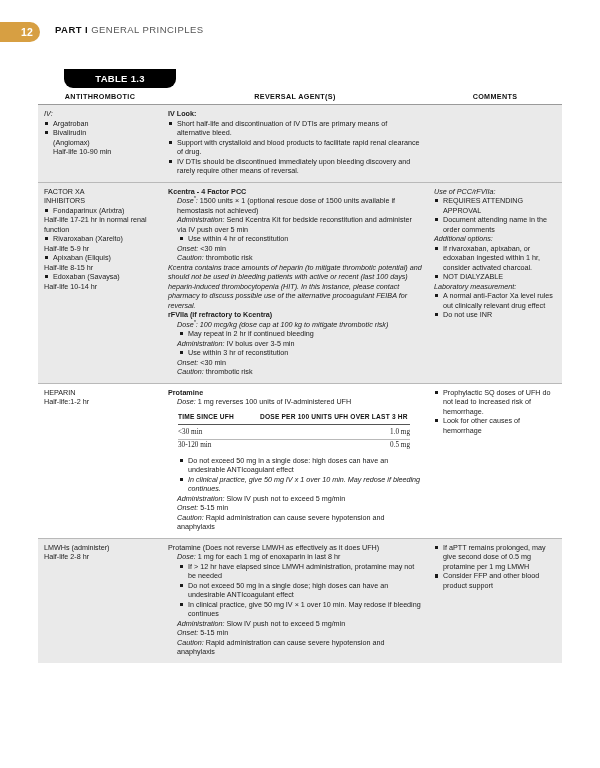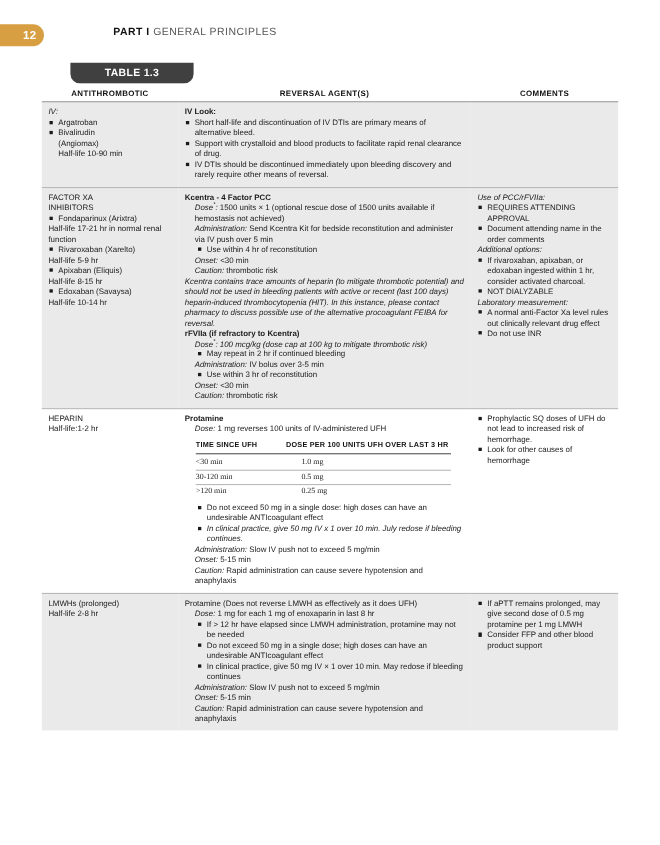--- a/index.html
+++ b/index.html
@@ -16,30 +16,31 @@
     position:absolute;left:-14px;top:0;width:54px;height:20px;
     background:#d79f42;border-radius:0 10px 10px 0;
     display:flex;align-items:center;justify-content:flex-end;
     padding-right:7px;box-sizing:border-box;
   }
   .pagenum{color:#ffffff;font-size:10.5px;font-weight:bold;letter-spacing:.2px;}
   .runtitle{
     position:absolute;left:55px;top:2px;font-size:9.5px;letter-spacing:.45px;
     color:#2b2b2b;white-space:nowrap;
   }
-  .runtitle .part{font-weight:bold;color:#111;margin-left:48px;}
+  .runtitle .part{font-weight:bold;color:#111;}
   .runtitle .sub{color:#555;}
 
   
   .tblwrap{position:absolute;left:38px;top:57px;width:524px;}
   .tabtag{
-    width:112px;height:19px;background:#404040;
+    width:112px;height:19px;background:#000000;
     border-radius:0 0 9px 9px;
     display:flex;align-items:center;justify-content:center;
     margin-left:26px;
+    margin-top:12px;
   }
   .tabtag span{color:#fff;font-size:9.5px;font-weight:bold;letter-spacing:.3px;}
   .tbltitle{
     background:#8598c0;height:18px;display:flex;align-items:center;
     padding-left:8px;box-sizing:border-box;margin-top:1px;
   }
   .tbltitle span{color:#ffffff;font-size:10px;font-weight:bold;letter-spacing:.1px;}
 
   table.main{width:100%;border-collapse:collapse;table-layout:fixed;}
   table.main th{
@@ -74,21 +75,21 @@
   table.sub{border-collapse:collapse;width:232px;margin:4px 0 4px 10px;table-layout:fixed;}
   table.sub th{
     font-size:6.6px;font-weight:bold;letter-spacing:.2px;text-align:left;
     padding:2px 0 2.5px 0;border-bottom:.7px solid #555;background:transparent;
   }
   table.sub td{
     font-size:7.2px;padding:1.2px 0 1.2px 0;background:transparent;
     font-family:"Liberation Serif","DejaVu Serif",serif;
   }
   table.sub th.c-time{width:82px;}
-  table.sub td.v{text-align:left;padding-left:14px;}
+  table.sub td.v{text-align:right;padding-left:14px;}
   table.sub tr.first td{padding-top:3.5px;}
   sup{font-size:.72em;vertical-align:super;line-height:0;}
 </style>
 </head>
 <body>
 
 <div class="page">
 
   <div class="runhead">
     <div class="pagetab">
@@ -225,46 +226,42 @@
               </thead>
               <tbody>
                 <tr class="first">
                   <td>&lt;30 min</td>
                   <td class="v">1.0 mg</td>
                 </tr>
                 <tr>
                   <td>30-120 min</td>
                   <td class="v">0.5 mg</td>
                 </tr>
-                <tr>
-                  <td>&gt;120 min</td>
-                  <td class="v">0.25 mg</td>
-                </tr>
               </tbody>
             </table>
 
             <ul class="lv2">
               <li>Do not exceed 50 mg in a single dose: high doses can have an undesirable ANTIcoagulant effect</li>
-              <li class="bi">In clinical practice, give 50 mg IV x 1 over 10 min. July redose if bleeding continues.</li>
+              <li class="bi">In clinical practice, give 50 mg IV x 1 over 10 min. May redose if bleeding continues.</li>
             </ul>
             <span class="ind"><span class="i">Administration:</span> <span>Slow IV push not to exceed 5 mg/min</span></span>
             <span class="ind"><span class="i">Onset:</span> <span>5-15 min</span></span>
             <span class="ind"><span class="i">Caution:</span> <span>Rapid administration can cause severe hypotension and anaphylaxis</span></span>
           </td>
           <td>
             <ul>
               <li>Prophylactic SQ doses of UFH do not lead to increased risk of hemorrhage.</li>
               <li>Look for other causes of hemorrhage</li>
             </ul>
           </td>
         </tr>
 
         <tr class="shade rowline">
           <td>
-            <span class="b ln">LMWHs (prolonged)</span>
+            <span class="b ln">LMWHs (administer)</span>
             <span class="ln">Half-life 2-8 hr</span>
           </td>
           <td>
             <span class="ln"><span class="b">Protamine</span> <span>(Does not reverse LMWH as effectively as it does UFH)</span></span>
             <span class="ind"><span class="i">Dose:</span> <span class="b">1 mg for each 1 mg of enoxaparin in last 8 hr</span></span>
             <ul class="lv2">
               <li>If &gt; 12 hr have elapsed since LMWH administration, protamine may not be needed</li>
               <li>Do not exceed 50 mg in a single dose; high doses can have an undesirable ANTIcoagulant effect</li>
               <li>In clinical practice, give 50 mg IV × 1 over 10 min. May redose if bleeding continues</li>
             </ul>

